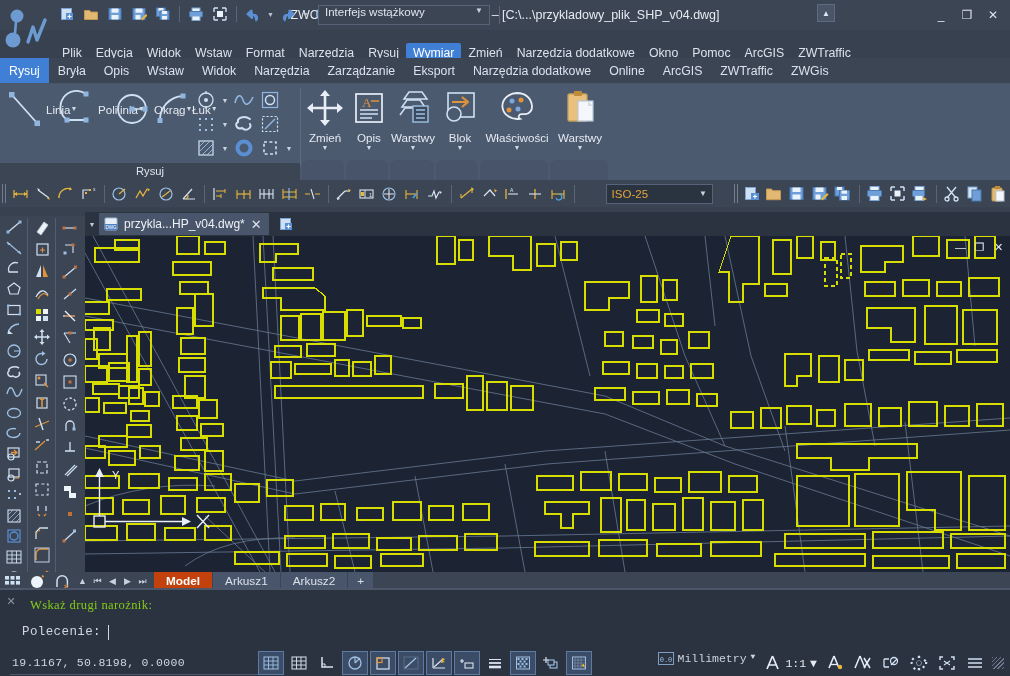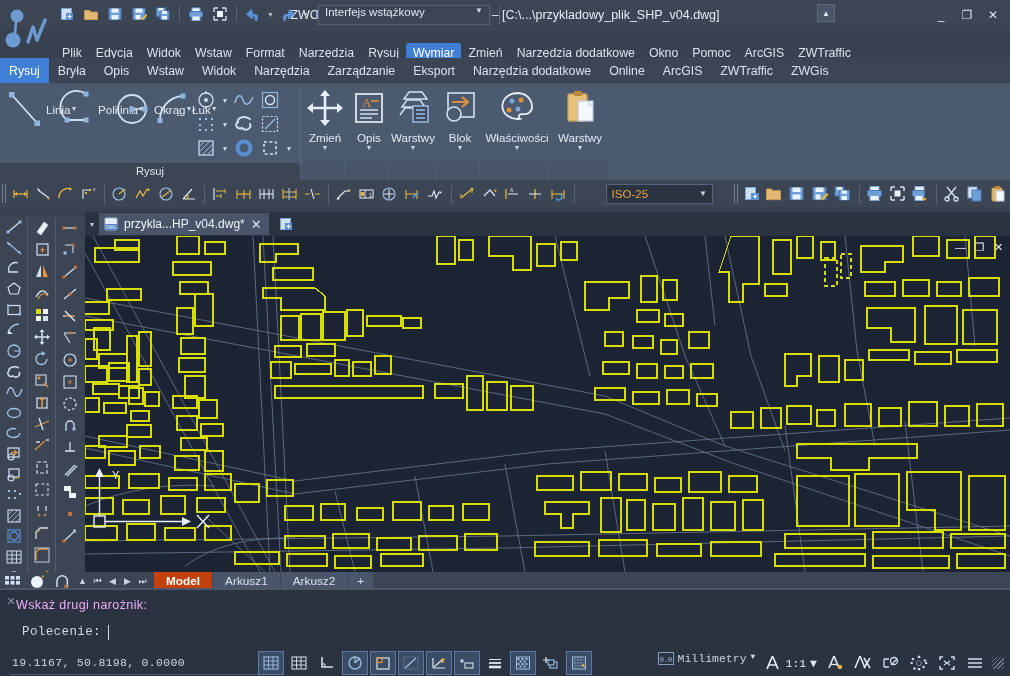--- a/index.html
+++ b/index.html
@@ -100,22 +100,22 @@
   .mrbtn { width:25px; height:18px; display:flex; align-items:center; justify-content:center; }
   .navb { width:15px; height:18px; display:flex; align-items:center; justify-content:center; color:#c8d1de; font-size:9px; }
   .mtab { height:18px; padding:0 12px; display:flex; align-items:center; font-size:11.8px; color:#d9e0ea; background:#49556a; margin-right:1px; }
   .mtab.active { background:#c2410c; color:#ffffff; font-weight:bold; }
   .mtab.plus { padding:0 9px; }
 
   
   .cmdarea { position:absolute; left:0; top:590px; width:1010px; height:60px; background:#2b3340; }
   .cmdclose { position:absolute; left:3px; top:3px; width:16px; height:16px; display:flex; align-items:center; justify-content:center;
               color:#8a94a6; font-size:11px; }
-  .cmdhist { position:absolute; left:16px; top:1px; width:980px; height:28px; font-family:Liberation Sans, sans-serif;
-             font-size:12.5px; color:#f0abfc; line-height:28px; letter-spacing:0.4px; }
+  .cmdhist { position:absolute; left:30px; top:1px; width:980px; height:28px; font-family:Liberation Serif, serif;
+             font-size:12.5px; color:#84cc16; line-height:28px; letter-spacing:0.4px; }
   .cmdline { position:absolute; left:22px; top:29px; width:980px; height:26px; display:flex; align-items:center;
              font-family:"Liberation Mono", monospace; font-size:12.5px; color:#cfd6e1; letter-spacing:0.4px; }
   .caret { width:1px; height:15px; background:#cfd6e1; margin-left:7px; animation:blink 1.1s steps(1) infinite; }
   @keyframes blink { 50% { opacity:0; } }
   .cmdsplit { position:absolute; left:0; top:588px; width:1010px; height:2px; background:#4b5668; }
 
   
   .statusbar { position:absolute; left:0; top:650px; width:1010px; height:26px; background:#2b3340; display:flex; align-items:center; }
   .coords { position:absolute; left:12px; top:0; height:26px; line-height:26px; font-family:"Liberation Mono", monospace;
             font-size:11.5px; color:#cfd6e1; letter-spacing:0.3px; }

